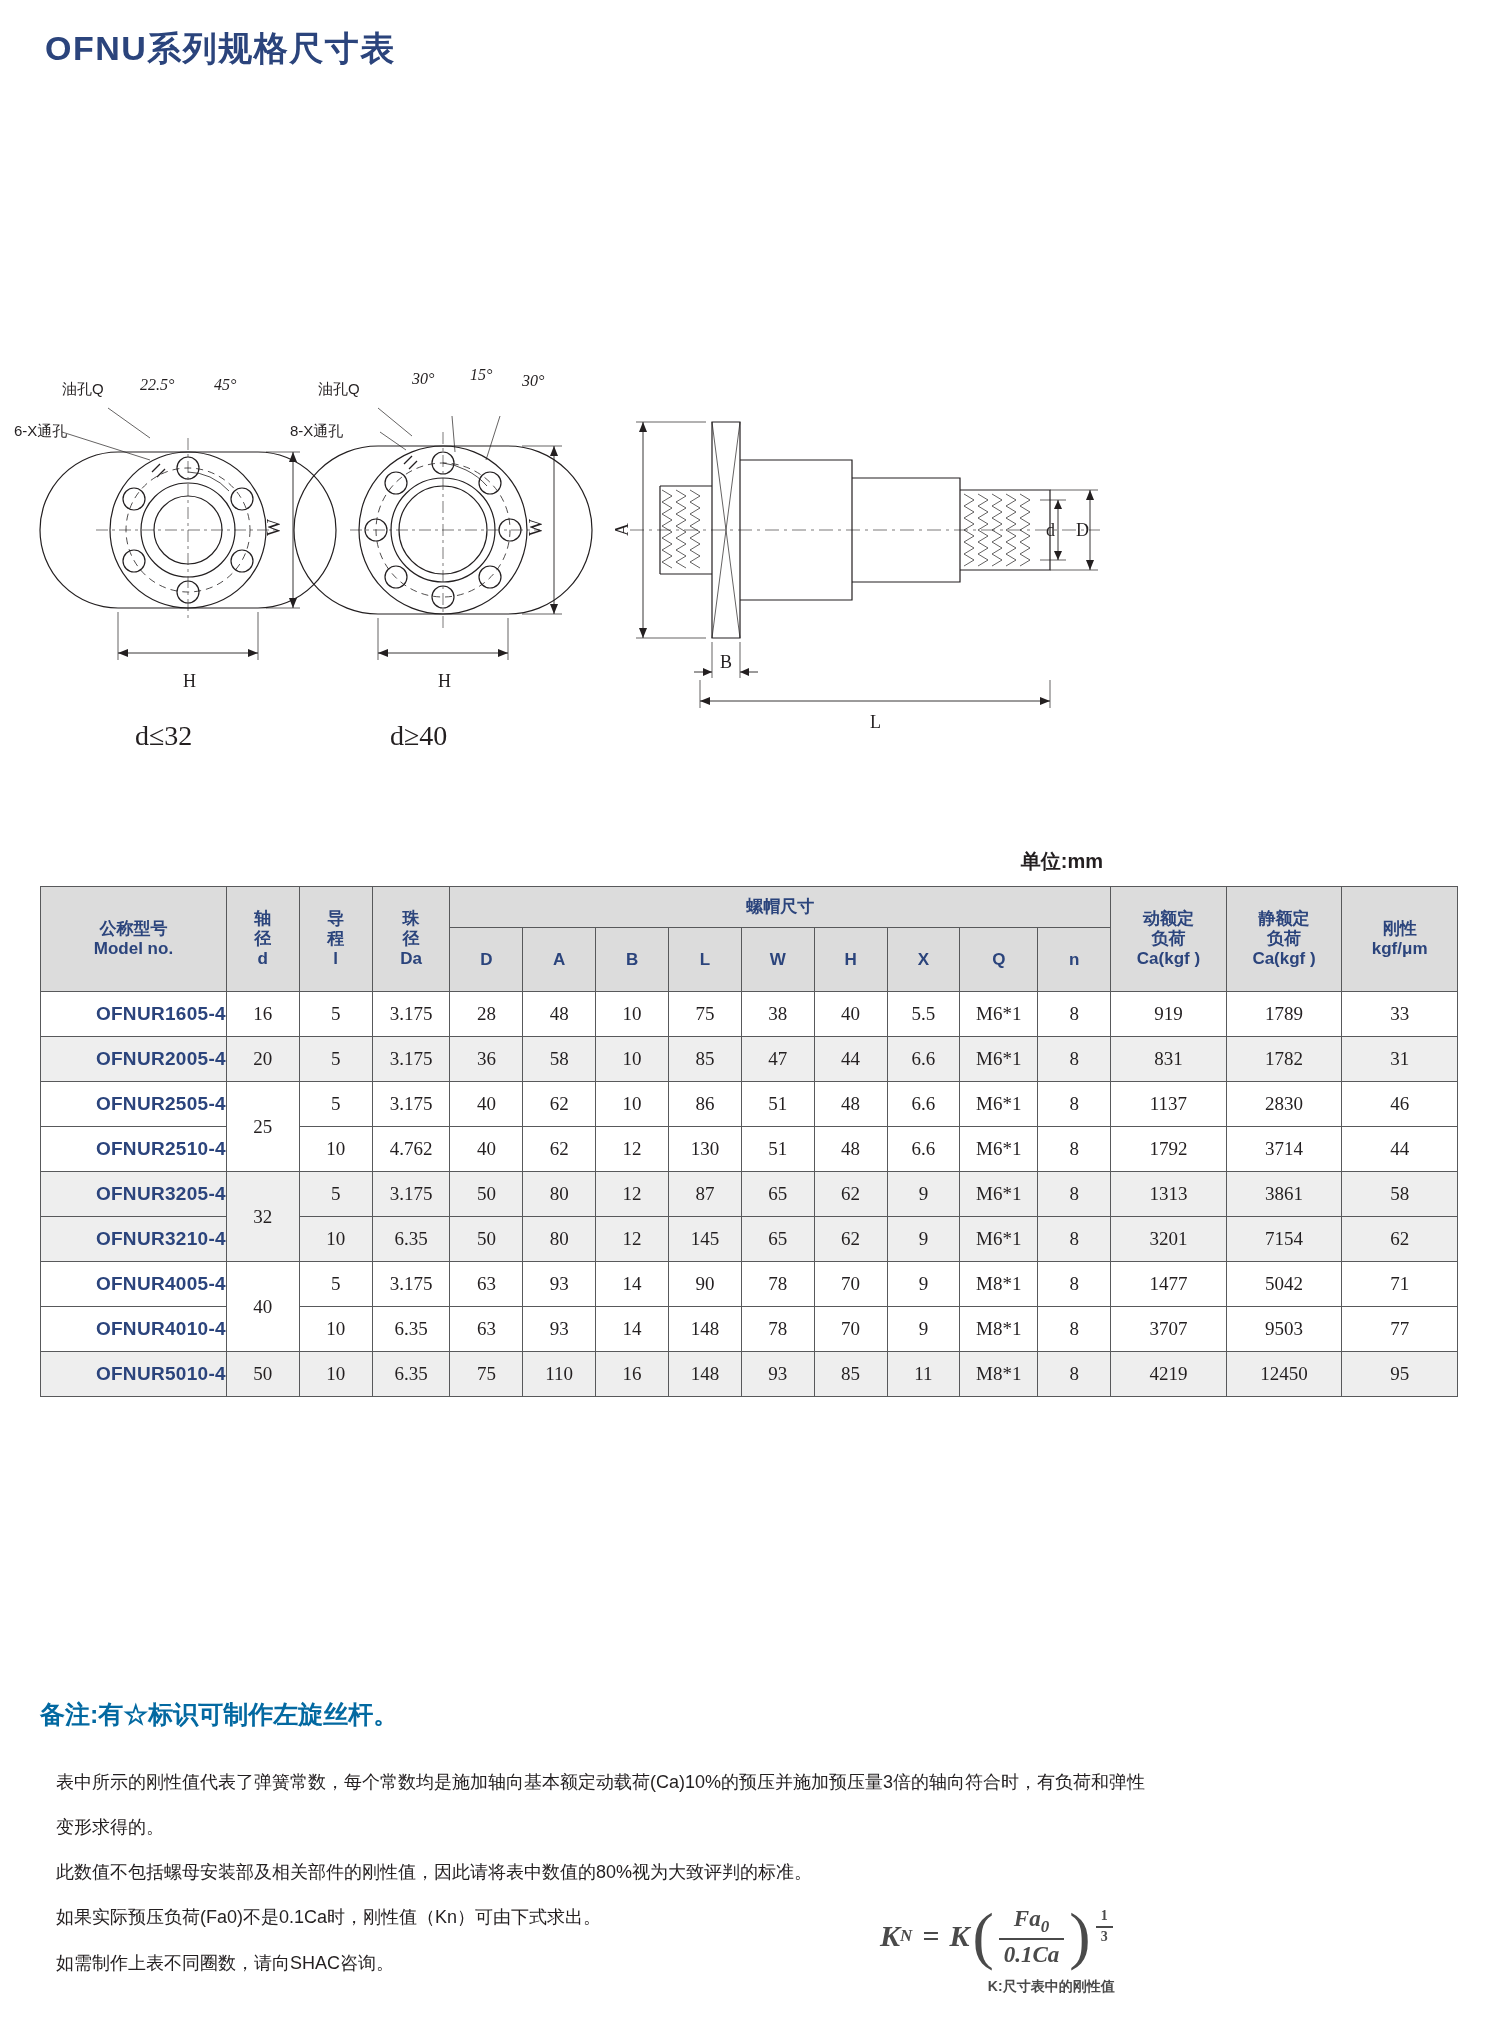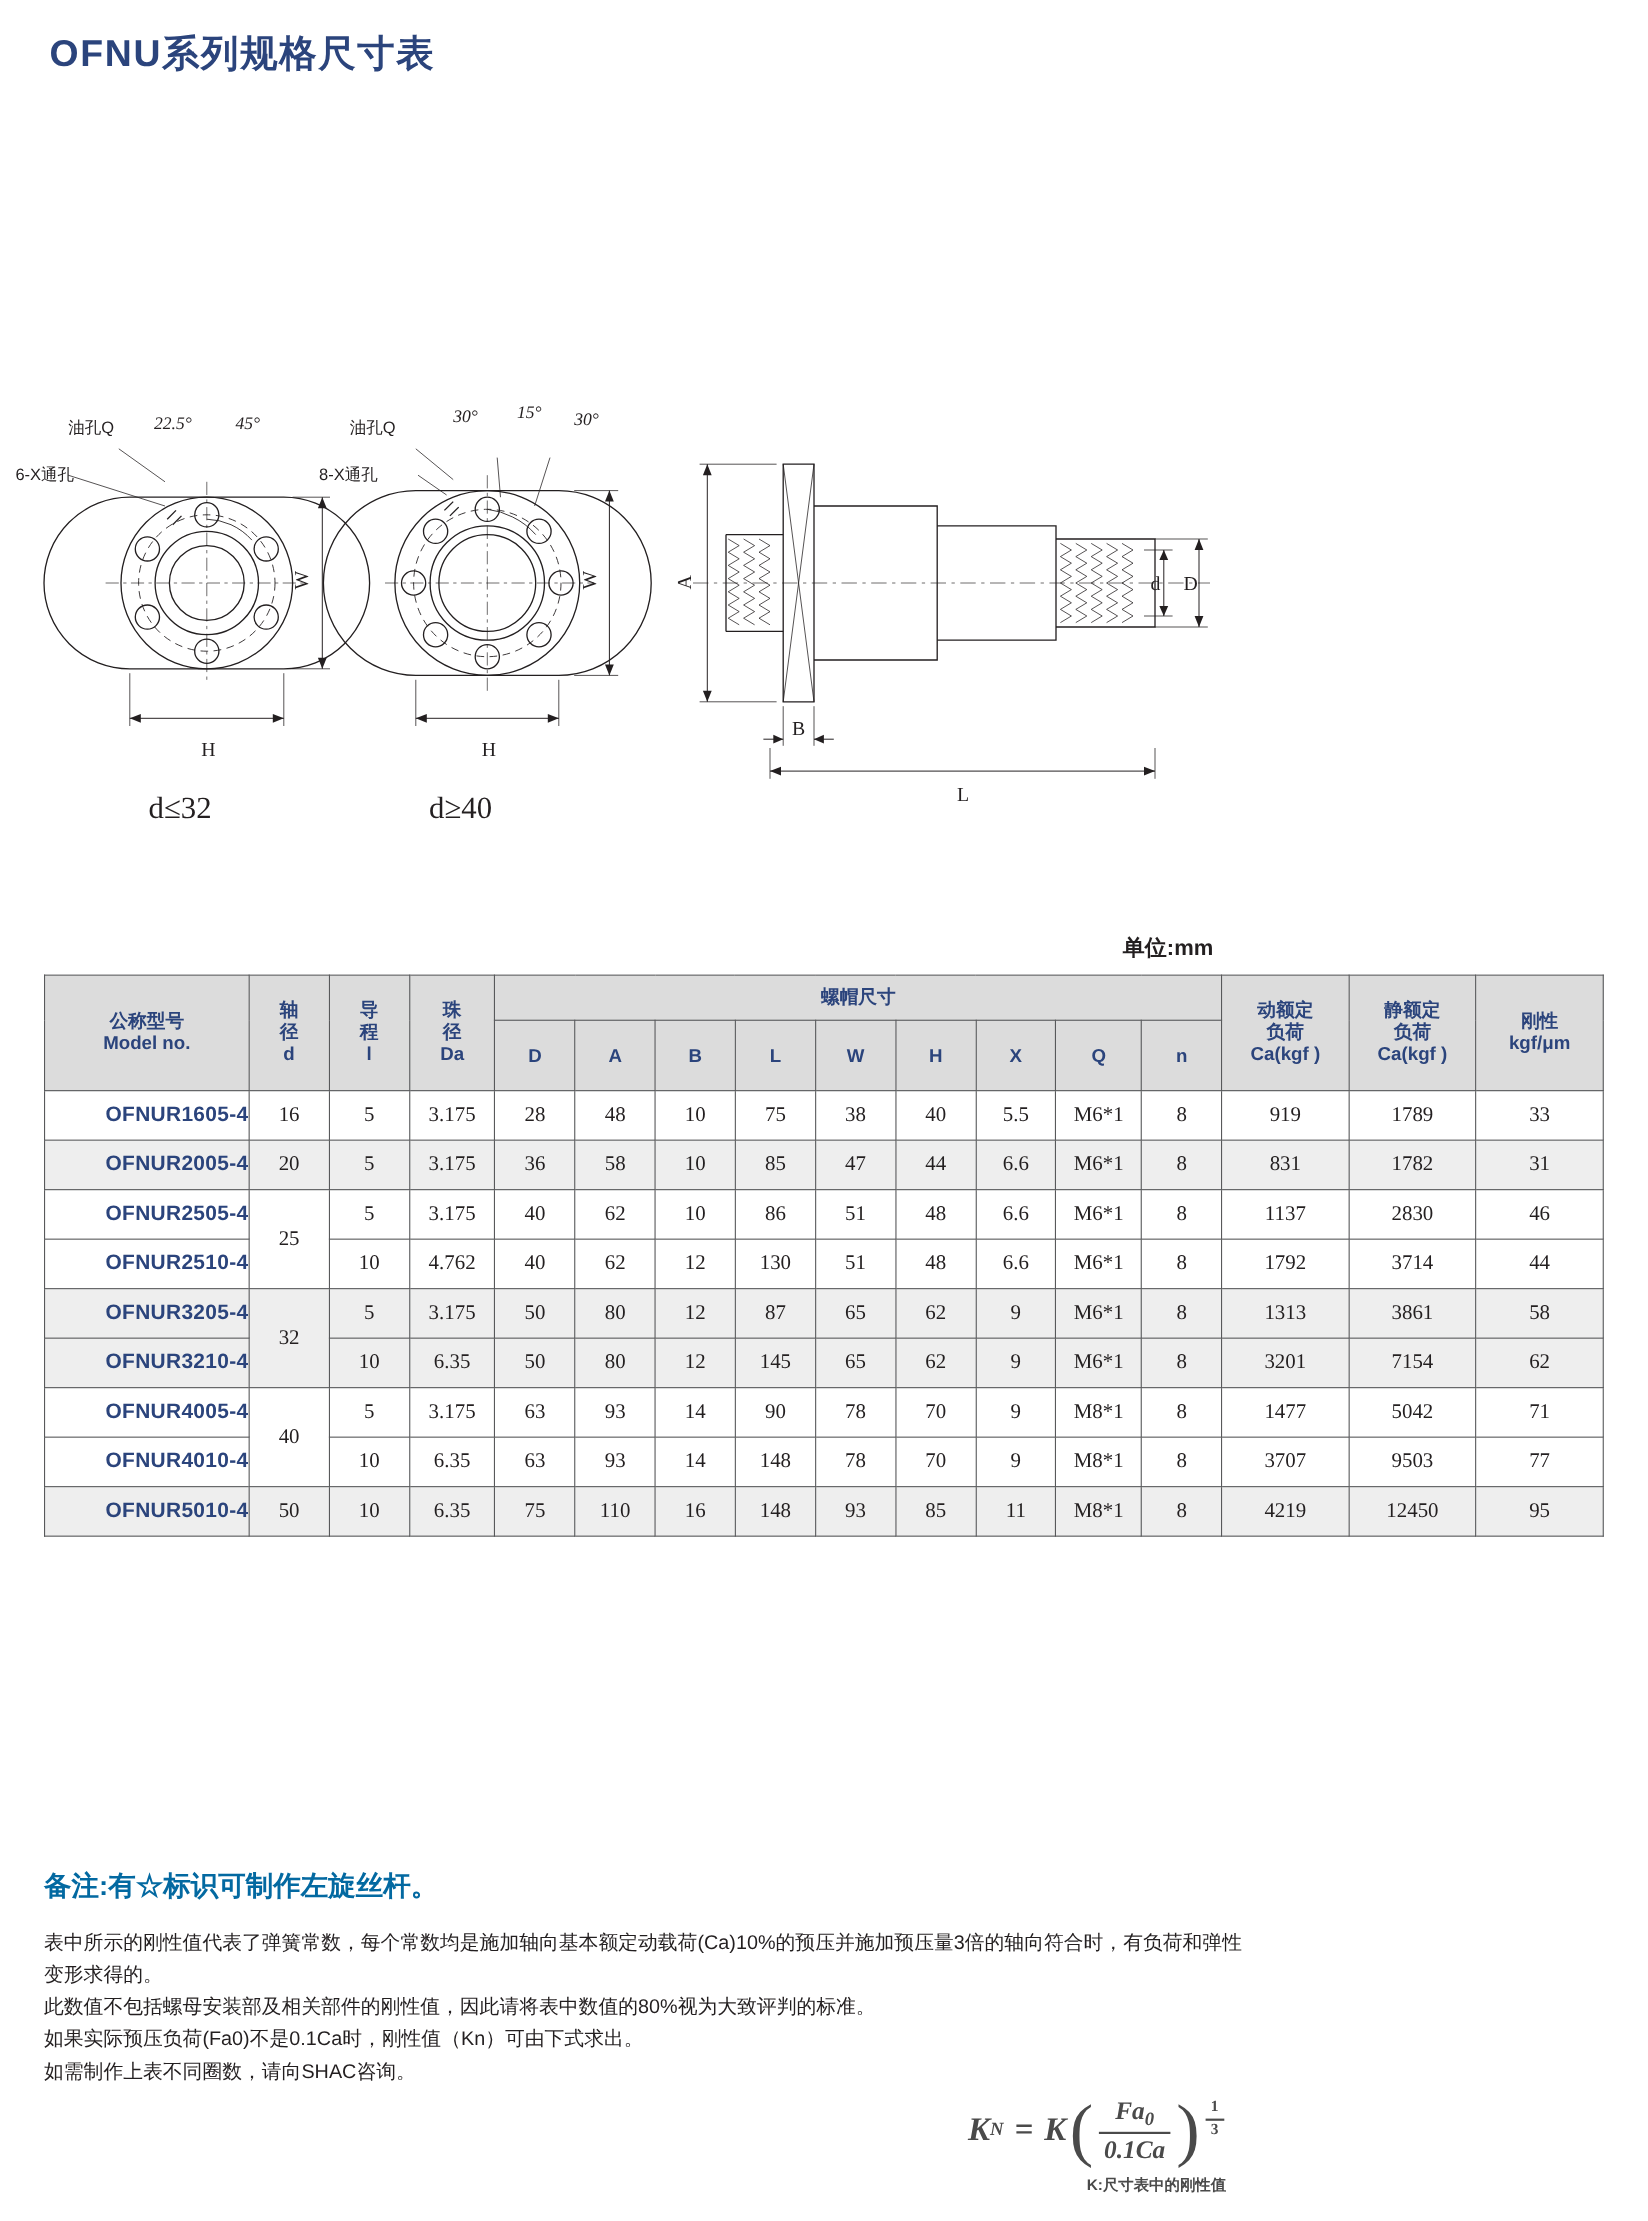--- a/index.html
+++ b/index.html
@@ -113,21 +113,21 @@
   }
   .notes {
     position: absolute;
     left: 40px;
     top: 1752px;
     width: 1300px;
     font-size: 18px;
     line-height: 1.62;
     color: #231f20;
   }
-  .notes p { margin: 0; }
+  .notes p { margin: 16px; }
 
   
   .formula-block {
     position: absolute;
     left: 880px;
     top: 1905px;
     text-align: center;
     color: #4a4a4a;
     font-family: "Liberation Serif", serif;
   }

